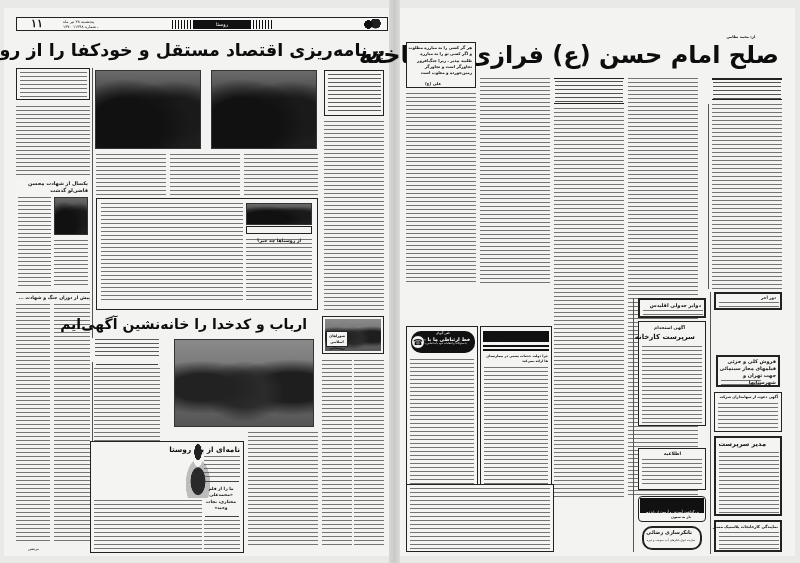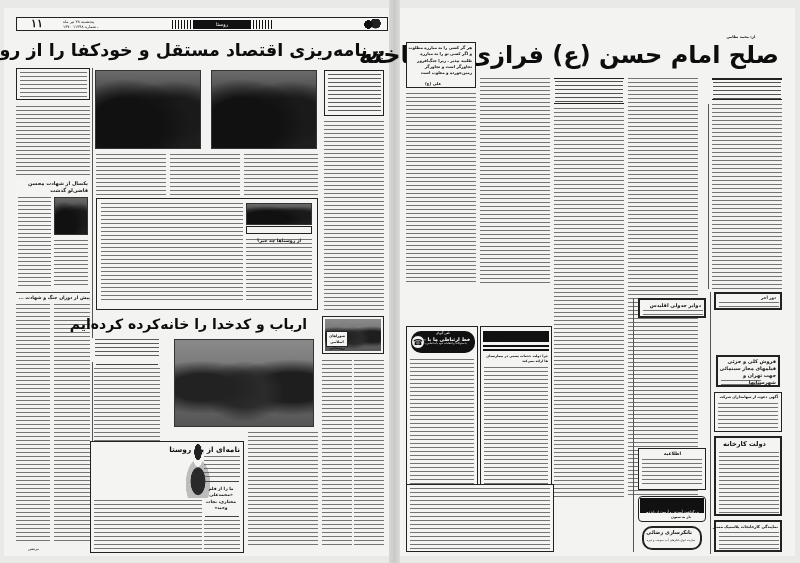--- a/index.html
+++ b/index.html
@@ -82,21 +82,21 @@
 
   <div class="box" style="left:92px;top:190px;width:222px;height:112px;">
     <div class="photo ph-dark" style="right:5px;top:4px;width:66px;height:22px;"></div>
     <div class="blackbar" style="right:5px;top:27px;width:66px;height:8px;background:#f4f4f2;border:1px solid #222;color:#111;">
       <span style="font-size:4.6px;line-height:7px;font-weight:bold;">از روستاها چه خبر؟</span>
     </div>
     <div class="textlines" style="left:4px;top:4px;width:142px;height:100px;"></div>
     <div class="textlines" style="right:5px;top:40px;width:66px;height:64px;"></div>
   </div>
 
-  <div class="headline" style="right:82px;top:306px;font-size:14px;line-height:20px;">ارباب و کدخدا را خانه‌کرده کرده‌ایم</div>
+  <div class="headline" style="right:82px;top:306px;font-size:14px;line-height:20px;">ارباب و کدخدا را خانه‌نشین آگهی‌ایم</div>
 
   <div class="box" style="left:318px;top:308px;width:62px;height:38px;">
     <div class="photo ph-mid" style="left:2px;top:2px;width:56px;height:32px;border:none;"></div>
     <div class="blackbar" style="left:3px;top:14px;width:22px;height:16px;background:#f4f4f2;color:#111;border:1px solid #222;">
       <span style="font-size:3.6px;line-height:6px;font-weight:bold;display:block;padding-top:1px;">شوراهای اسلامی روستایی</span>
     </div>
   </div>
 
   <div class="box" style="left:88px;top:330px;width:70px;height:24px;border-width:0;">
     <div class="textlines" style="left:3px;top:1px;width:64px;height:20px;opacity:.9;"></div>
@@ -169,20 +169,25 @@
   </div>
 
   <div class="box" style="left:6px;top:476px;width:148px;height:68px;">
     <div class="textlines" style="left:3px;top:3px;width:140px;height:62px;"></div>
   </div>
 
   <div class="box" style="left:238px;top:290px;width:68px;height:20px;border-width:2px;">
     <div class="boxtitle" style="right:3px;top:2px;font-size:5px;">دوایر جدولی اقلیدس</div>
     <div class="textlines" style="left:3px;top:10px;width:60px;height:7px;"></div>
   </div>
+  <div class="box" style="left:238px;top:313px;width:68px;height:105px;">
+    <div class="boxtitle" style="right:20px;top:3px;font-size:4.4px;">آگهی استخدام</div>
+    <div class="boxtitle" style="right:10px;top:11px;font-size:7px;">سرپرست کارخانه</div>
+    <div class="textlines" style="left:3px;top:24px;width:60px;height:78px;"></div>
+  </div>
   <div class="box" style="left:238px;top:440px;width:68px;height:42px;">
     <div class="boxtitle" style="right:24px;top:2px;font-size:4.6px;">اطلاعیه</div>
     <div class="textlines" style="left:3px;top:10px;width:60px;height:28px;"></div>
   </div>
   <div class="box" style="left:238px;top:488px;width:68px;height:26px;border-radius:4px;">
     <div class="blackbar" style="left:1px;top:1px;width:64px;height:15px;">
       <span style="font-size:3.4px;line-height:7px;">بزرگداشت آموزش و آزمون از راه دور</span>
     </div>
     <div class="boxtitle" style="right:14px;top:18px;font-size:3.4px;">باز به ستون</div>
   </div>
@@ -197,21 +202,21 @@
   </div>
   <div class="box" style="left:316px;top:347px;width:64px;height:32px;border-width:2px;">
     <div class="boxtitle" style="right:2px;top:1px;width:58px;font-size:5px;line-height:7px;white-space:normal;text-align:right;">فروش کلی و جزئی فیلمهای مجاز سینمائی جهت تهران و شهرستانها</div>
     <div class="textlines" style="left:3px;top:23px;width:40px;height:6px;"></div>
   </div>
   <div class="box" style="left:314px;top:384px;width:68px;height:40px;">
     <div class="boxtitle" style="right:3px;top:2px;font-size:3.6px;">آگهی دعوت از سهامداران شرکت</div>
     <div class="textlines" style="left:3px;top:10px;width:60px;height:27px;"></div>
   </div>
   <div class="box" style="left:314px;top:428px;width:68px;height:80px;border-width:2px;">
-    <div class="boxtitle" style="right:14px;top:2px;font-size:6.6px;">دولت کارخانه</div>
+    <div class="boxtitle" style="right:14px;top:2px;font-size:6.6px;">مدیر سرپرست</div>
     <div class="textlines" style="left:3px;top:14px;width:60px;height:62px;"></div>
   </div>
   <div class="box" style="left:314px;top:512px;width:68px;height:32px;border-width:2px;">
     <div class="boxtitle" style="right:2px;top:2px;font-size:3.8px;">نمایندگی کارخانجات پلاستیک ممتاز</div>
     <div class="textlines" style="left:3px;top:10px;width:60px;height:19px;"></div>
   </div>
   <div class="vrule" style="left:310px;top:284px;height:262px;"></div>
   <div class="vrule" style="left:233px;top:290px;height:254px;"></div>
 </div>
 

